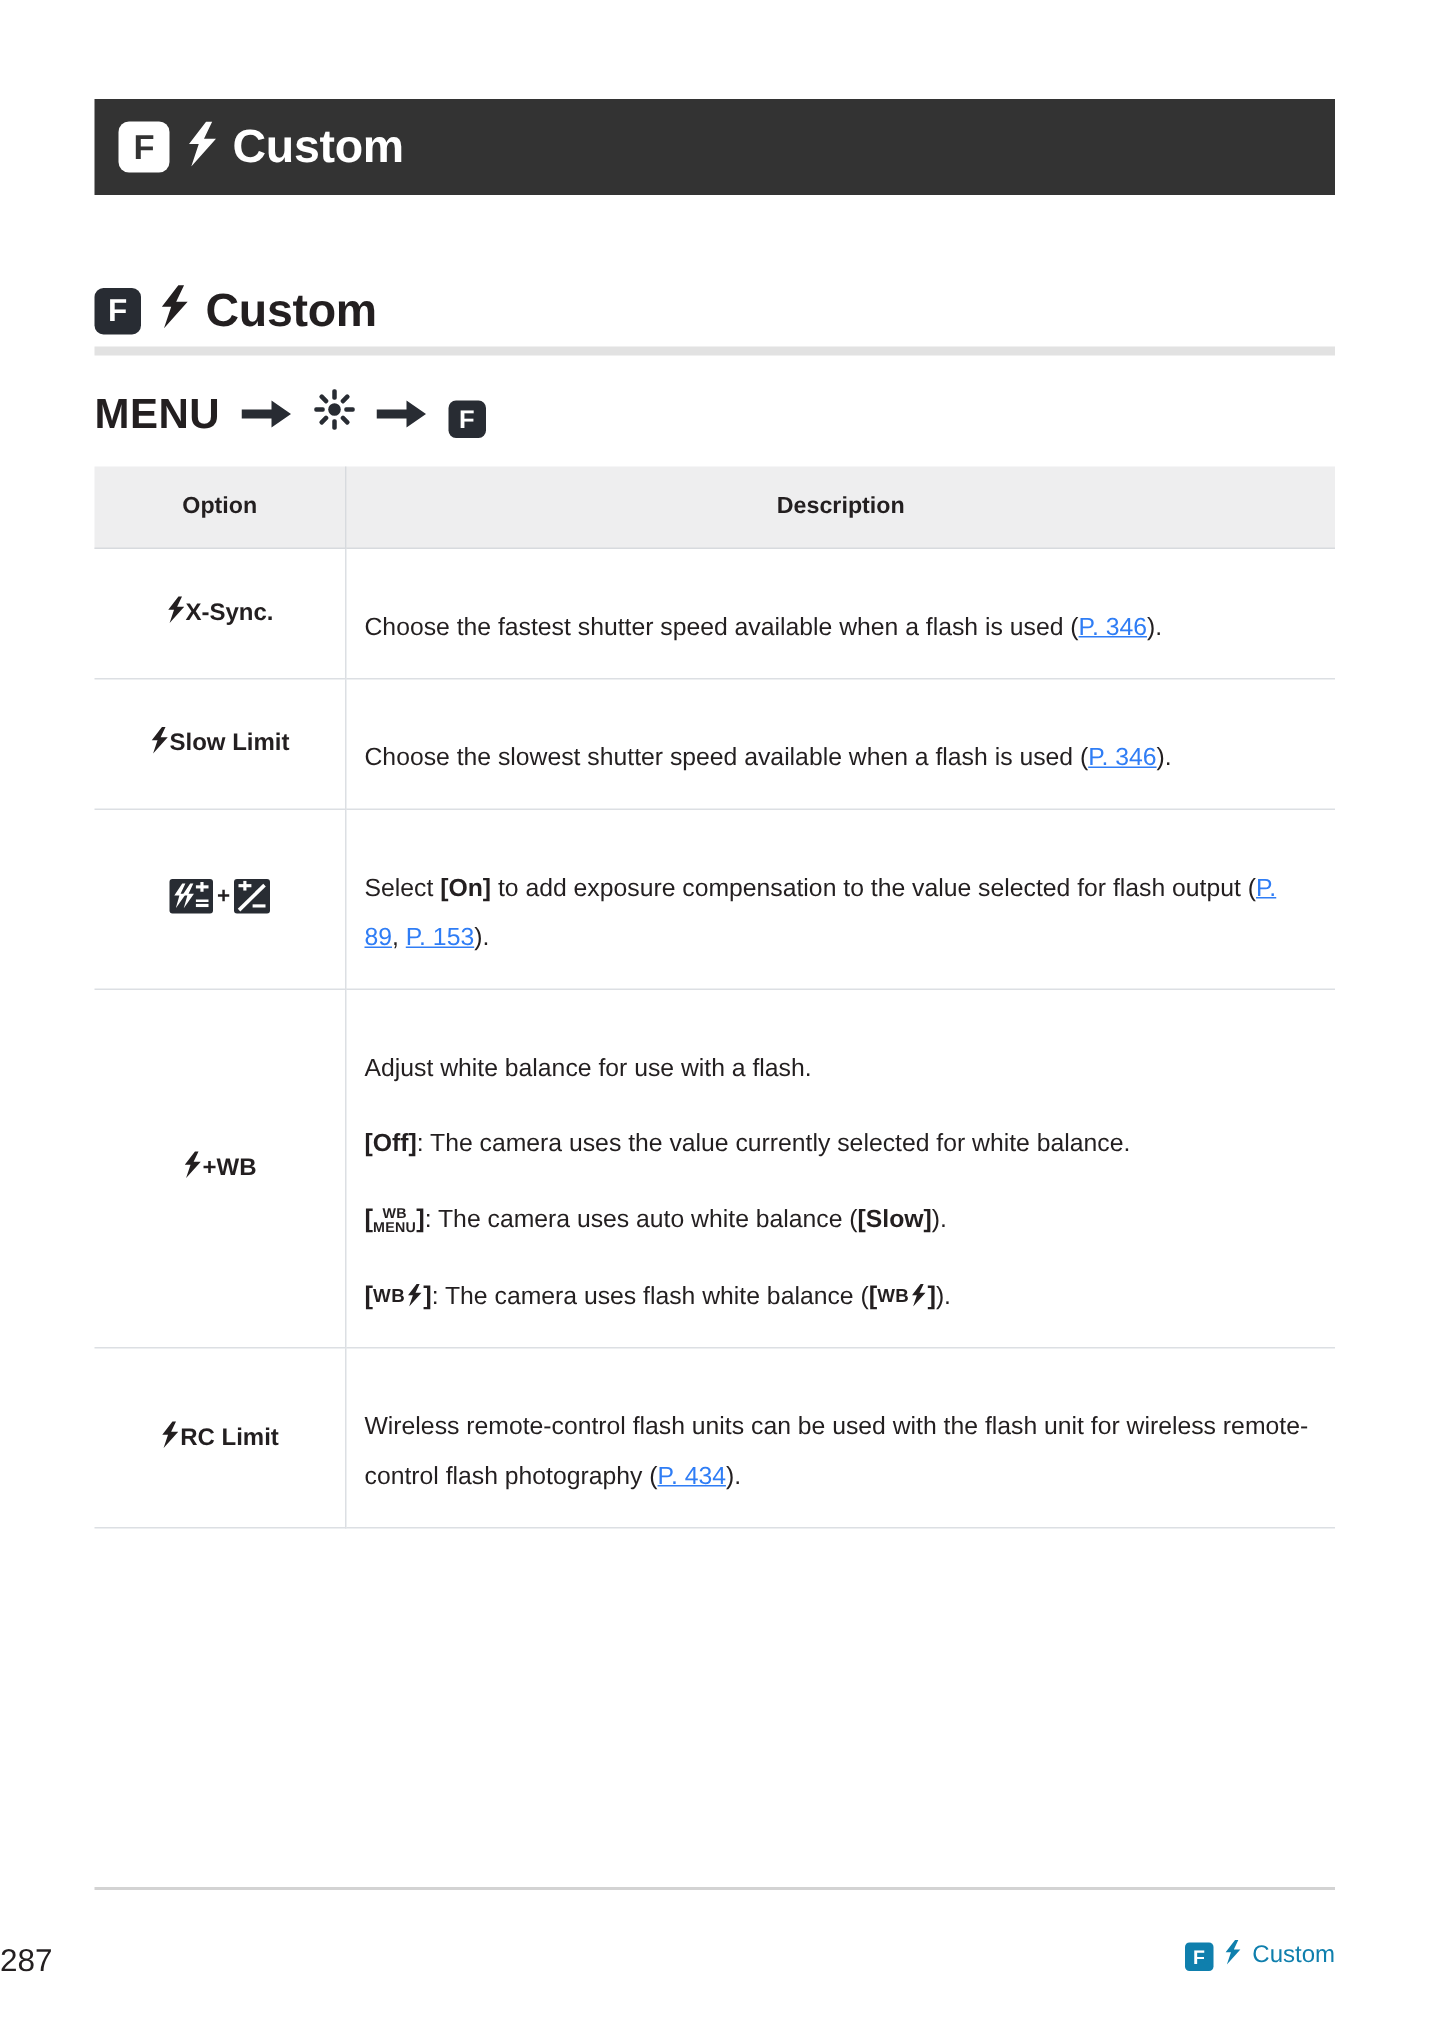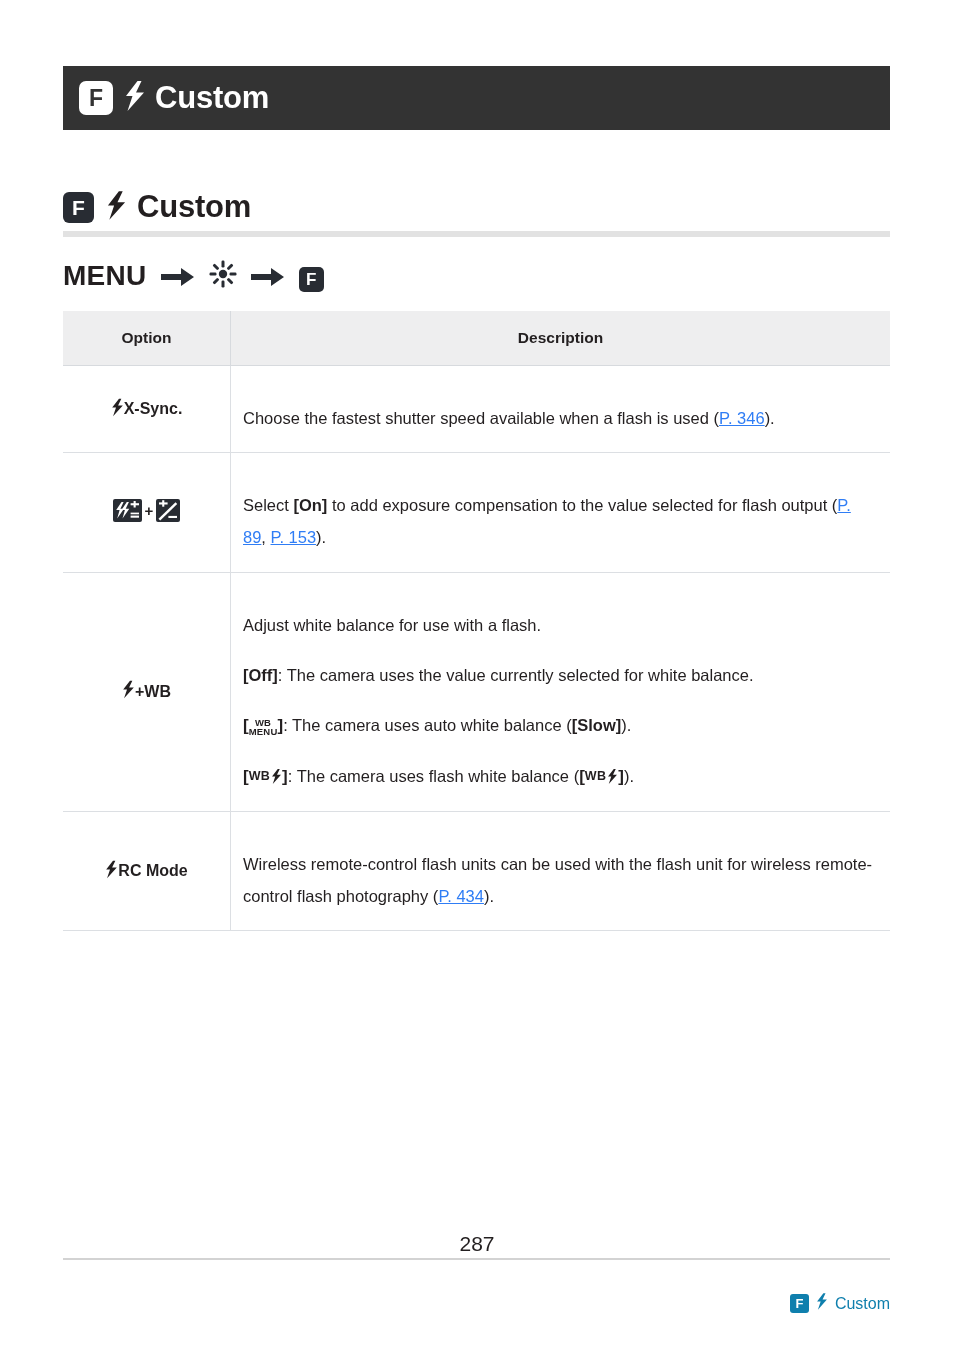--- a/index.html
+++ b/index.html
@@ -215,23 +215,23 @@
     position: absolute;
     left: 63px;
     top: 1258px;
     width: 827px;
     height: 2px;
     background: #d3d3d3;
   }
   .folio {
     position: absolute;
     left: 0;
-    top: 1232px;
+    top: 1296px;
     width: 954px;
-    text-align: center;
+    text-align: left;
     font-size: 21px;
     color: #231f20;
   }
   .footer-link {
     position: absolute;
     right: 64px;
     top: 1293px;
     display: flex;
     align-items: center;
     color: #0f7fad;
@@ -319,20 +319,37 @@
           <span>X-Sync.</span>
         </span>
       </td>
       <td class="c-desc">
         <p class="desc-p">
           <span>Choose the fastest shutter speed available when a flash is used (</span><a class="pref" href="#">P. 346</a><span>).</span>
         </p>
       </td>
     </tr>
 
+    <tr>
+      <td class="c-opt">
+        <span class="opt-cell-inner">
+          <span>
+            <svg width="13" height="19" viewBox="0 0 22 30" aria-hidden="true">
+              <path d="M13.5 0 L2 15 L8.5 15 L3.5 30 L20 11.5 L12 11.5 L17.5 0 Z" fill="#231f20"></path>
+            </svg>
+          </span>
+          <span>Slow Limit</span>
+        </span>
+      </td>
+      <td class="c-desc">
+        <p class="desc-p">
+          <span>Choose the slowest shutter speed available when a flash is used (</span><a class="pref" href="#">P. 346</a><span>).</span>
+        </p>
+      </td>
+    </tr>
 
     <tr>
       <td class="c-opt">
         <span class="opt-cell-inner">
           <span class="glyphbox">
             <svg width="27" height="21" viewBox="0 0 27 21" aria-hidden="true">
               <path d="M7.5 2 L2.2 10 L5.6 10 L3.2 18.5 L10 8.8 L6.4 8.8 L9.6 2 Z" fill="#ffffff"></path>
               <path d="M12.8 2 L7.5 10 L10.9 10 L8.5 18.5 L15.3 8.8 L11.7 8.8 L14.9 2 Z" fill="#ffffff"></path>
               <rect x="16.6" y="3.2" width="8.4" height="2.1" fill="#ffffff"></rect>
               <rect x="19.6" y="1.0" width="2.1" height="6.5" fill="#ffffff"></rect>
@@ -400,21 +417,21 @@
     </tr>
 
     <tr>
       <td class="c-opt">
         <span class="opt-cell-inner">
           <span>
             <svg width="13" height="19" viewBox="0 0 22 30" aria-hidden="true">
               <path d="M13.5 0 L2 15 L8.5 15 L3.5 30 L20 11.5 L12 11.5 L17.5 0 Z" fill="#231f20"></path>
             </svg>
           </span>
-          <span>RC Mode</span>
+          <span>RC Limit</span>
         </span>
       </td>
       <td class="c-desc">
         <p class="desc-p">
           <span>Wireless remote-control flash units can be used with the flash unit for wireless remote-control flash photography (</span><a class="pref" href="#">P. 434</a><span>).</span>
         </p>
       </td>
     </tr>
 
   </tbody>

